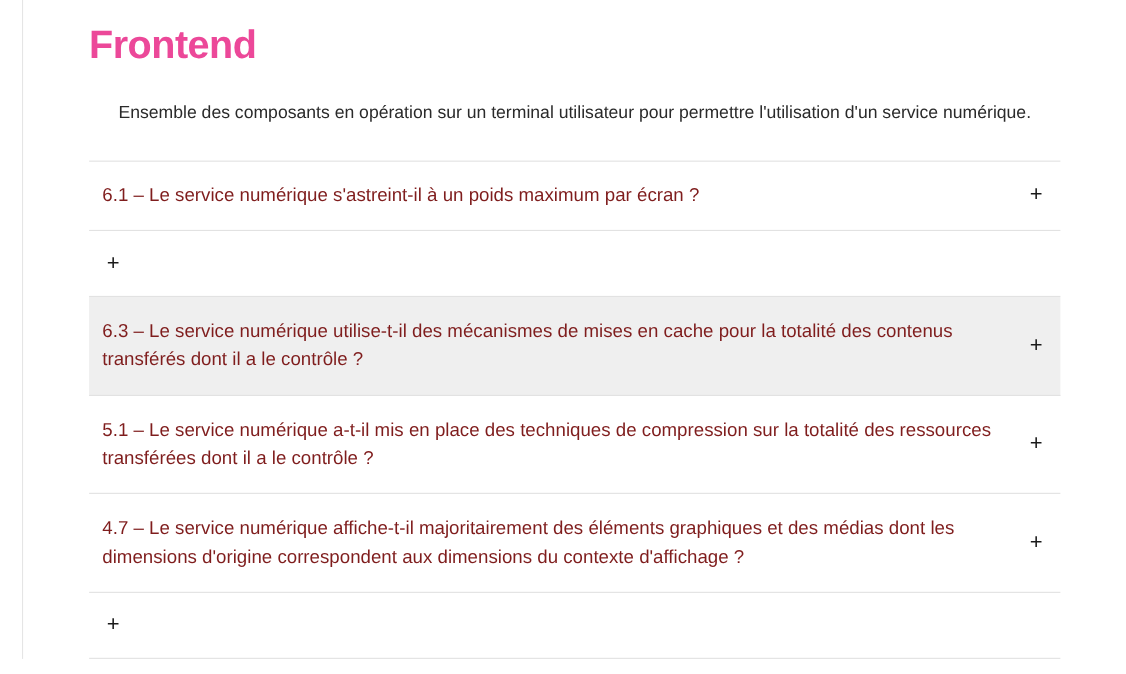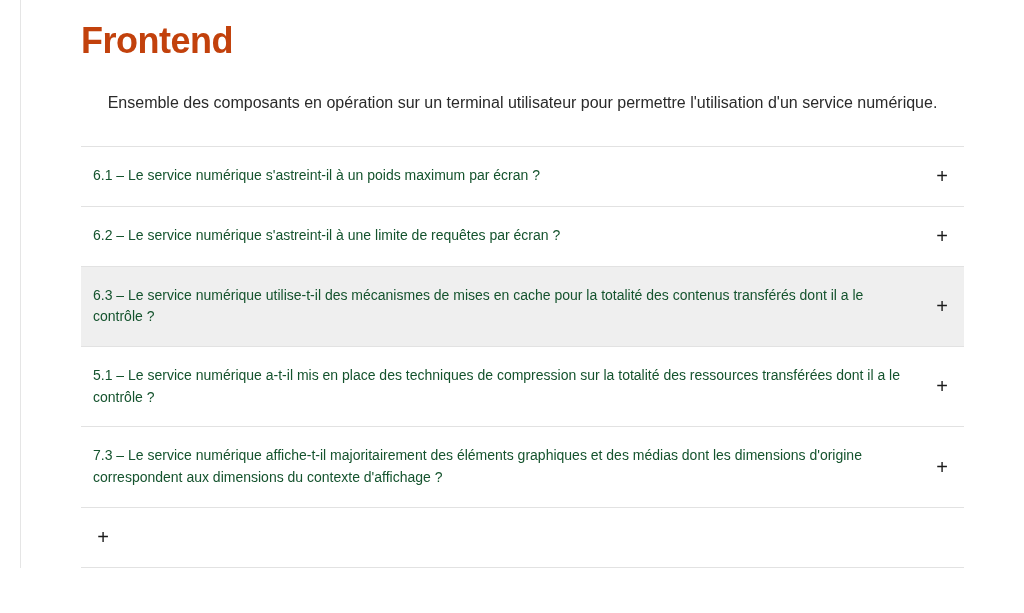--- a/index.html
+++ b/index.html
@@ -19,21 +19,21 @@
       padding: 20px 60px 0 60px;
       border-left: 1px solid #e5e5e5;
       margin-left: 20px;
       min-height: 420px;
     }
     .page-title {
       font-size: 36px;
       font-weight: 700;
       letter-spacing: -0.5px;
       margin-bottom: 28px;
-      color: #c2410c;
+      color: #ec4899;
     }
     .page-description {
       font-size: 16px;
       line-height: 1.6;
       color: #2a2a2a;
       margin-bottom: 30px;
       max-width: 900px;
       text-align: center;
     }
     .accordion {
@@ -45,23 +45,23 @@
       align-items: center;
       justify-content: space-between;
       padding: 18px 12px 18px 12px;
       cursor: pointer;
     }
     .accordion-item.hovered {
       background: #efefef;
       justify-content: space-between;
     }
     .accordion-label {
-      font-size: 14px;
+      font-size: 17px;
       line-height: 1.55;
-      color: #14532d;
+      color: #7f1d1d;
       padding-right: 24px;
       max-width: 860px;
     }
     .plus-icon {
       font-size: 20px;
       font-weight: 300;
       color: #1a1a1a;
       flex-shrink: 0;
       width: 20px;
       text-align: center;
@@ -74,36 +74,35 @@
   <h1 class="page-title">Frontend</h1>
   <p class="page-description">Ensemble des composants en opération sur un terminal utilisateur pour permettre l'utilisation d'un service numérique.</p>
   <div class="accordion">
 
     <div class="accordion-item">
       <span class="accordion-label">6.1 – Le service numérique s'astreint-il à un poids maximum par écran ?</span>
       <span class="plus-icon">+</span>
     </div>
 
     <div class="accordion-item">
-      <span class="accordion-label">6.2 – Le service numérique s'astreint-il à une limite de requêtes par écran ?</span>
       <span class="plus-icon">+</span>
     </div>
 
     <div class="accordion-item hovered">
       <span class="accordion-label">6.3 – Le service numérique utilise-t-il des mécanismes de mises en cache pour la totalité des contenus transférés dont il a le contrôle ?</span>
       <span class="plus-icon">+</span>
     </div>
 
     <div class="accordion-item">
       <span class="accordion-label">5.1 – Le service numérique a-t-il mis en place des techniques de compression sur la totalité des ressources transférées dont il a le contrôle ?</span>
       <span class="plus-icon">+</span>
     </div>
 
     <div class="accordion-item">
-      <span class="accordion-label">7.3 – Le service numérique affiche-t-il majoritairement des éléments graphiques et des médias dont les dimensions d'origine correspondent aux dimensions du contexte d'affichage ?</span>
+      <span class="accordion-label">4.7 – Le service numérique affiche-t-il majoritairement des éléments graphiques et des médias dont les dimensions d'origine correspondent aux dimensions du contexte d'affichage ?</span>
       <span class="plus-icon">+</span>
     </div>
 
     <div class="accordion-item">
       <span class="plus-icon">+</span>
     </div>
 
   </div>
 </div>
 

